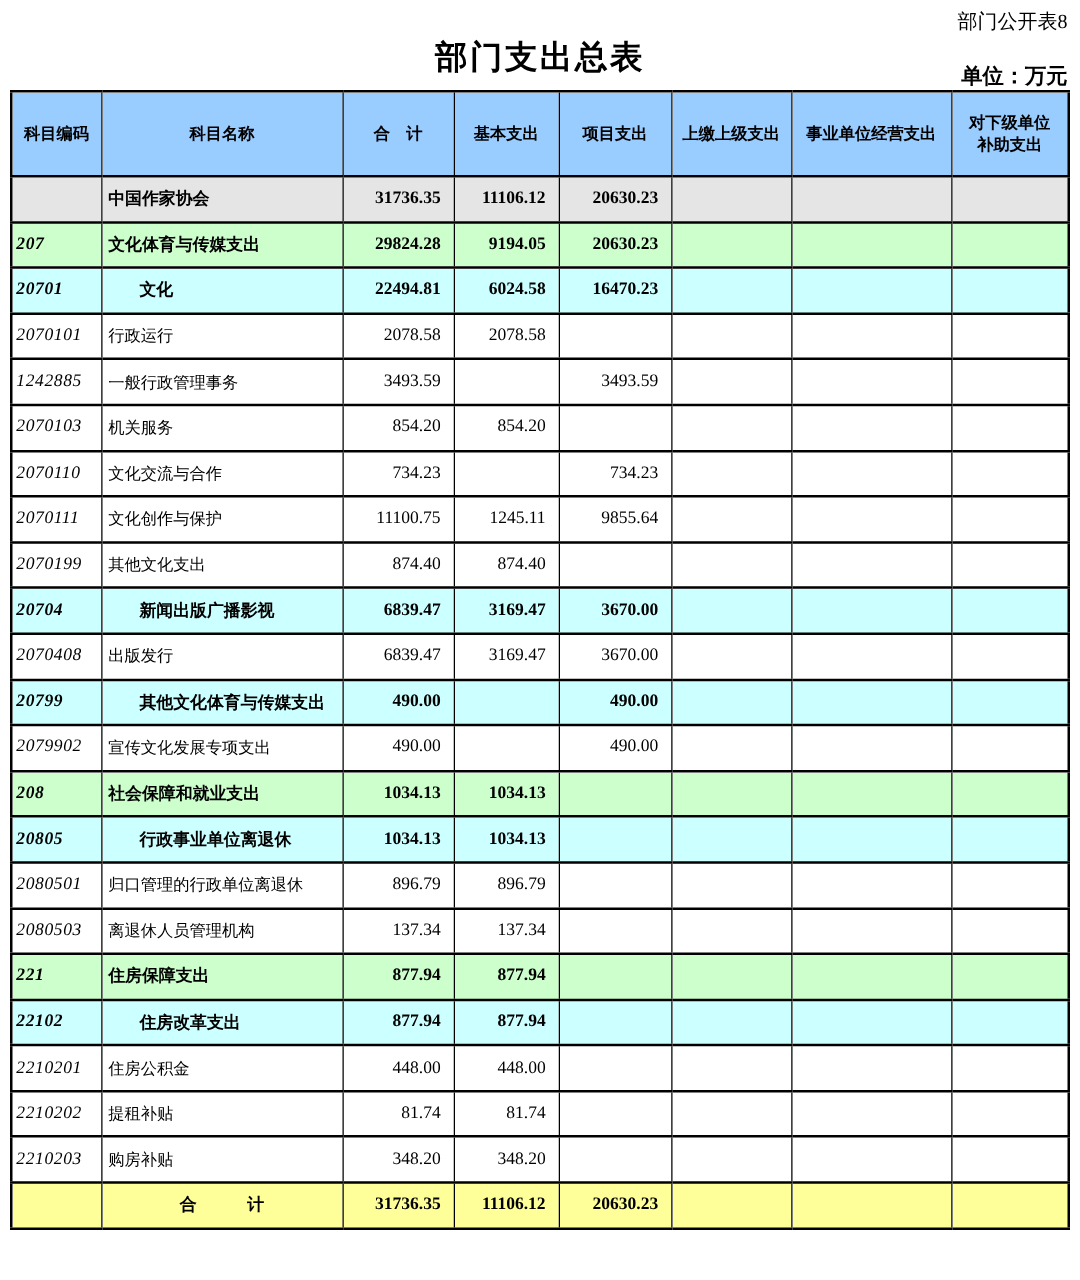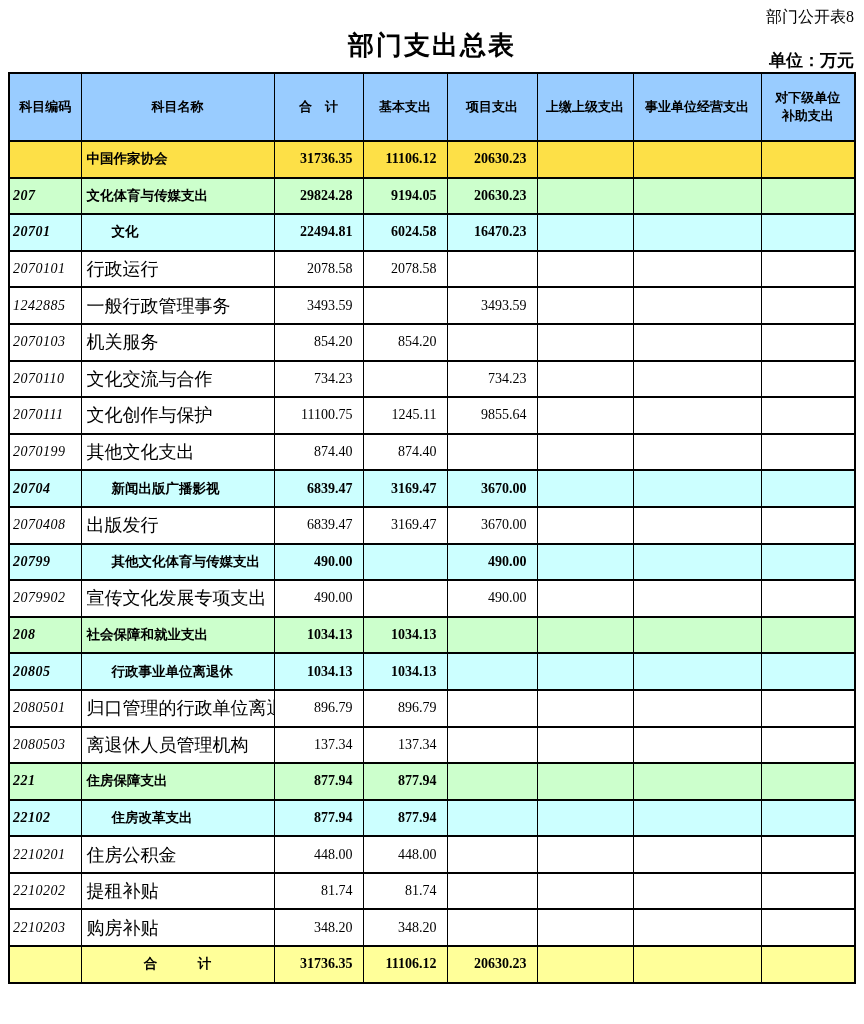--- a/index.html
+++ b/index.html
@@ -62,36 +62,36 @@
   }
 
   td.code-cell {
     font-size: 14px;
     text-align: left;
     padding-left: 3px;
     letter-spacing: 0.5px;
     font-style: italic;
   }
   td.name-cell {
-    font-size: 18px;
+    font-size: 13px;
     text-align: left;
     padding-left: 5px;
     white-space: nowrap;
   }
   td.name-cell.indent-1 { }
   td.name-cell.indent-2 { padding-left: 30px; }
   td.name-cell.center { text-align: center; padding-left: 0; }
   td.num-cell {
     font-size: 14px;
     text-align: right;
     padding-right: 10px;
   }
 
   tr.row-white td { background: #ffffff; }
-  tr.row-pink td   { background: #fde047; }
+  tr.row-pink td   { background: #e5e5e5; }
   tr.row-green td  { background: #CCFFCC; }
   tr.row-cyan td   { background: #CCFFFF; }
   tr.row-yellow td { background: #FFFF99; }
 
   tr.row-pink td, tr.row-green td, tr.row-cyan td, tr.row-yellow td {
     font-weight: 700;
   }
   tr.row-pink td.name-cell, tr.row-green td.name-cell,
   tr.row-cyan td.name-cell, tr.row-yellow td.name-cell {
     font-family: "Liberation Sans", "DejaVu Sans", sans-serif;

